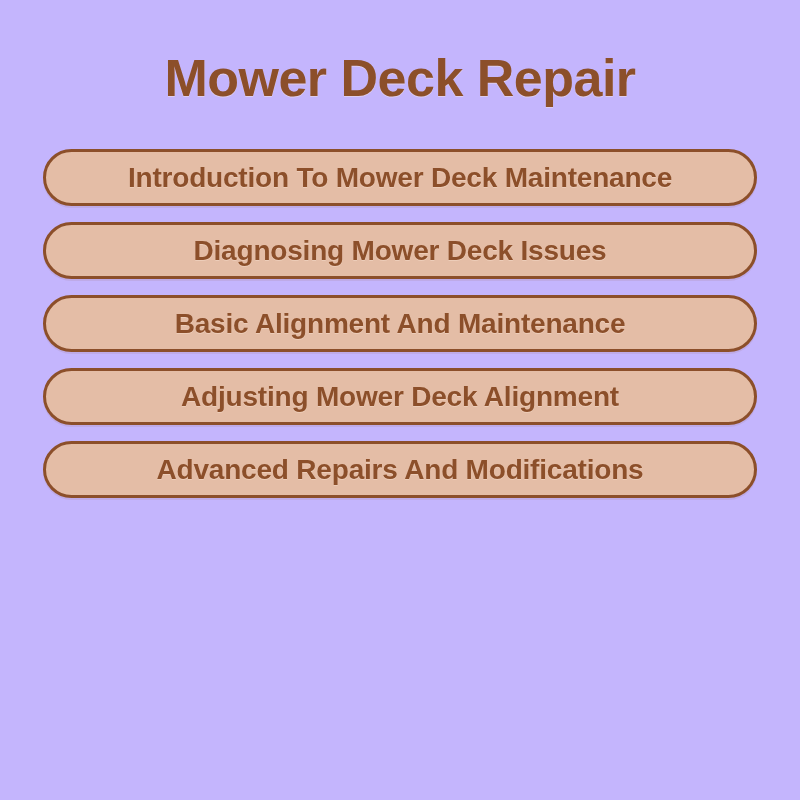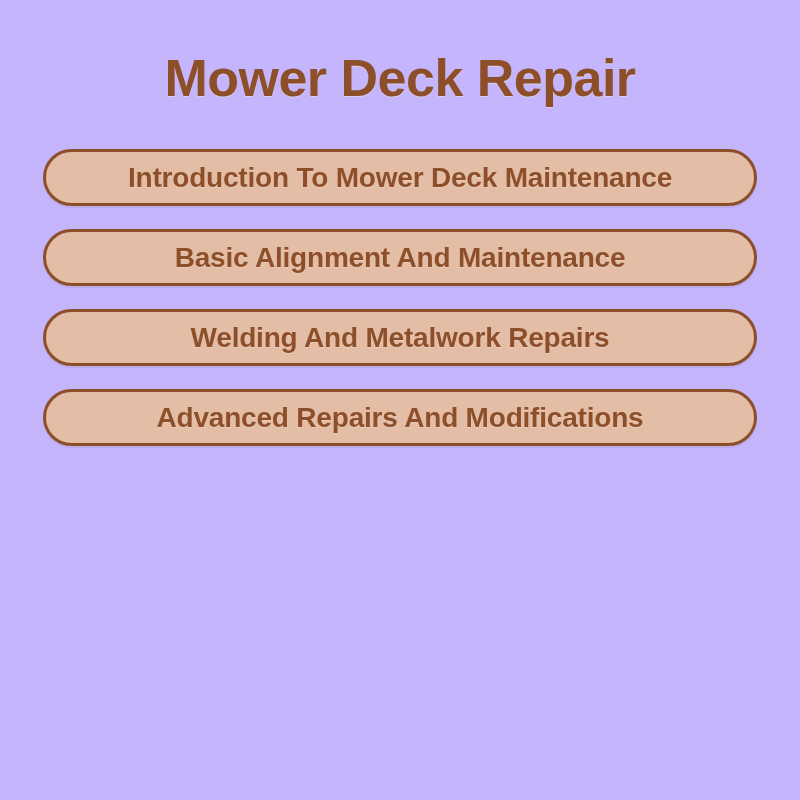--- a/index.html
+++ b/index.html
@@ -43,21 +43,21 @@
   }
 
   .pill-list {
     list-style: none;
     margin: 16px;
     padding: 0;
     width: 714px;
     margin-top: 45px;
     display: flex;
     flex-direction: column;
-    gap: 23px;
+    gap: 16px;
   }
 
   .pill {
     box-sizing: border-box;
     width: 714px;
     height: 57px;
     border: 3px solid #8c4f2a;
     border-radius: 30px;
     background: #e4bda6;
     display: flex;
@@ -84,30 +84,33 @@
 <div class="poster">
 
   <h1 class="poster-title">Mower Deck Repair</h1>
 
   <ul class="pill-list">
 
     <li class="pill">
       <span class="pill-label">Introduction To Mower Deck Maintenance</span>
     </li>
 
+    <li class="pill">
+      <span class="pill-label">Diagnosing Mower Deck Issues</span>
+    </li>
 
     <li class="pill">
       <span class="pill-label">Basic Alignment And Maintenance</span>
     </li>
 
 
+    <li class="pill">
+      <span class="pill-label">Adjusting Mower Deck Alignment</span>
+    </li>
 
-    <li class="pill">
-      <span class="pill-label">Welding And Metalwork Repairs</span>
-    </li>
 
 
     <li class="pill">
       <span class="pill-label">Advanced Repairs And Modifications</span>
     </li>
 
   </ul>
 </div>
 
 </body></html>

